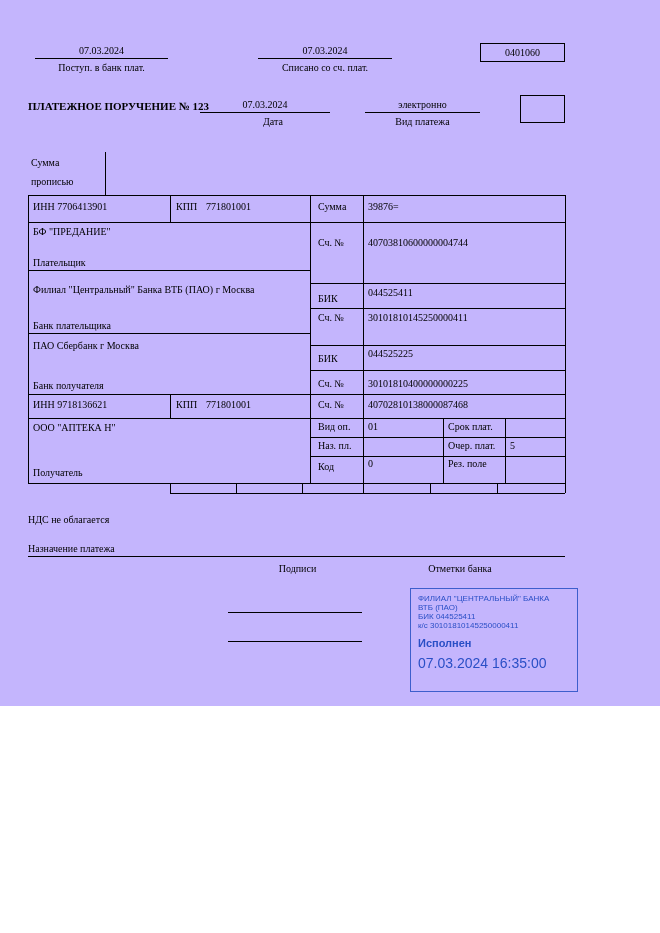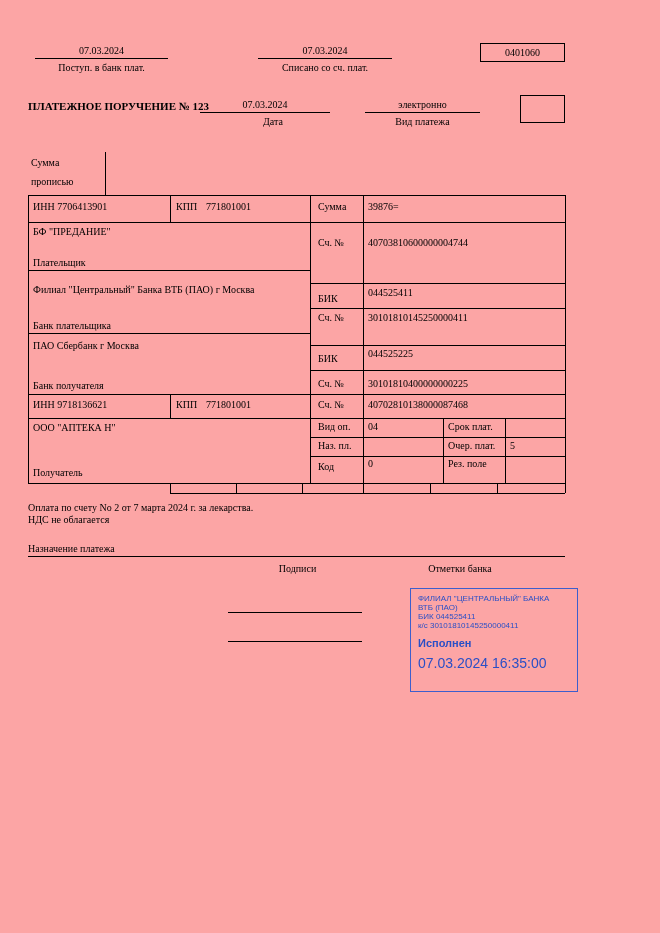--- a/index.html
+++ b/index.html
@@ -1,21 +1,21 @@
 <!DOCTYPE html>
 <html><head>
 <meta charset="utf-8">
 <style>
   * { box-sizing: border-box; }
   html, body { margin: 0; padding: 0; background: #ffffff; }
   .page {
     position: relative;
     width: 660px;
-    height: 933px;
-    background: #fca5a5;
+    height: 706px;
+    background: #c4b5fd;
     font-family: "Liberation Serif", serif;
     color: #000;
     overflow: hidden;
   }
   .t {
     position: absolute;
     font-size: 10px;
     line-height: 1.2;
     white-space: nowrap;
   }
@@ -129,35 +129,34 @@
   <div class="t" style="left:33px;top:399px">ИНН 9718136621</div>
   <div class="t" style="left:176px;top:399px">КПП</div>
   <div class="t" style="left:206px;top:399px">771801001</div>
   <div class="t" style="left:318px;top:399px">Сч. №</div>
   <div class="t" style="left:368px;top:399px">40702810138000087468</div>
 
   <div class="t" style="left:33px;top:422px">ООО "АПТЕКА Н"</div>
   <div class="t" style="left:33px;top:467px">Получатель</div>
 
   <div class="t" style="left:318px;top:421px">Вид оп.</div>
-  <div class="t" style="left:368px;top:421px">04</div>
+  <div class="t" style="left:368px;top:421px">01</div>
   <div class="t" style="left:448px;top:421px">Срок плат.</div>
   <div class="t" style="left:510px;top:421px"></div>
 
   <div class="t" style="left:318px;top:440px">Наз. пл.</div>
   <div class="t" style="left:368px;top:440px"></div>
   <div class="t" style="left:448px;top:440px">Очер. плат.</div>
   <div class="t" style="left:510px;top:440px">5</div>
 
   <div class="t" style="left:318px;top:461px">Код</div>
   <div class="t" style="left:368px;top:458px">0</div>
   <div class="t" style="left:448px;top:458px">Рез. поле</div>
   <div class="t" style="left:510px;top:458px"></div>
 
-  <div class="t" style="left:28px;top:502px">Оплата по счету No 2 от 7 марта 2024 г. за лекарства.</div>
   <div class="t" style="left:28px;top:514px">НДС не облагается</div>
   <div class="t" style="left:28px;top:543px">Назначение платежа</div>
   <div class="hl" style="left:28px;top:556px;width:537px"></div>
 
   <div class="t c" style="left:230px;top:563px;width:135px">Подписи</div>
   <div class="t c" style="left:405px;top:563px;width:110px">Отметки банка</div>
 
 
   <div class="hl" style="left:228px;top:612px;width:134px"></div>
   <div class="hl" style="left:228px;top:641px;width:134px"></div>

